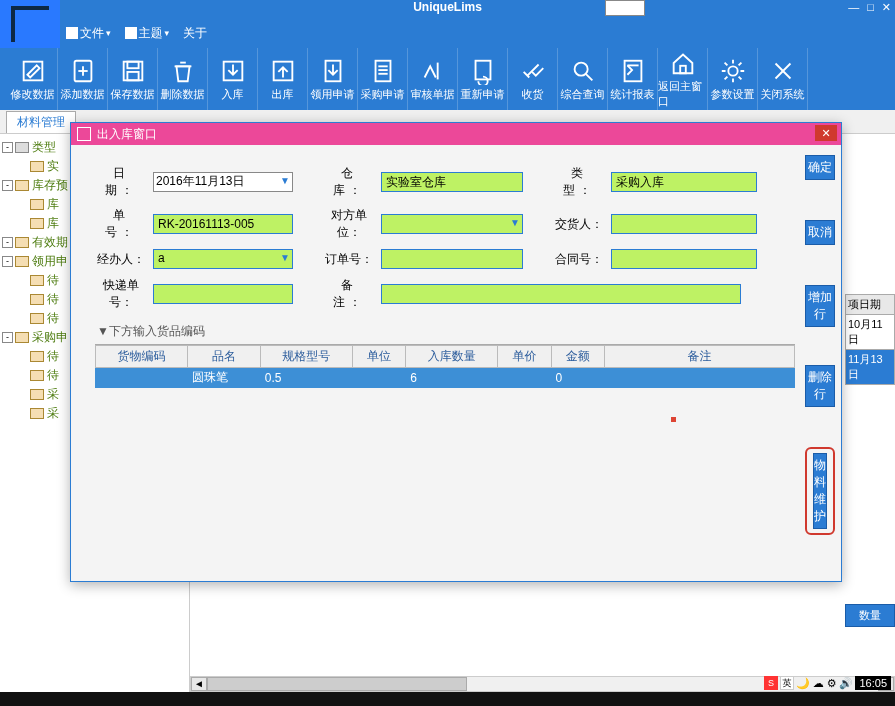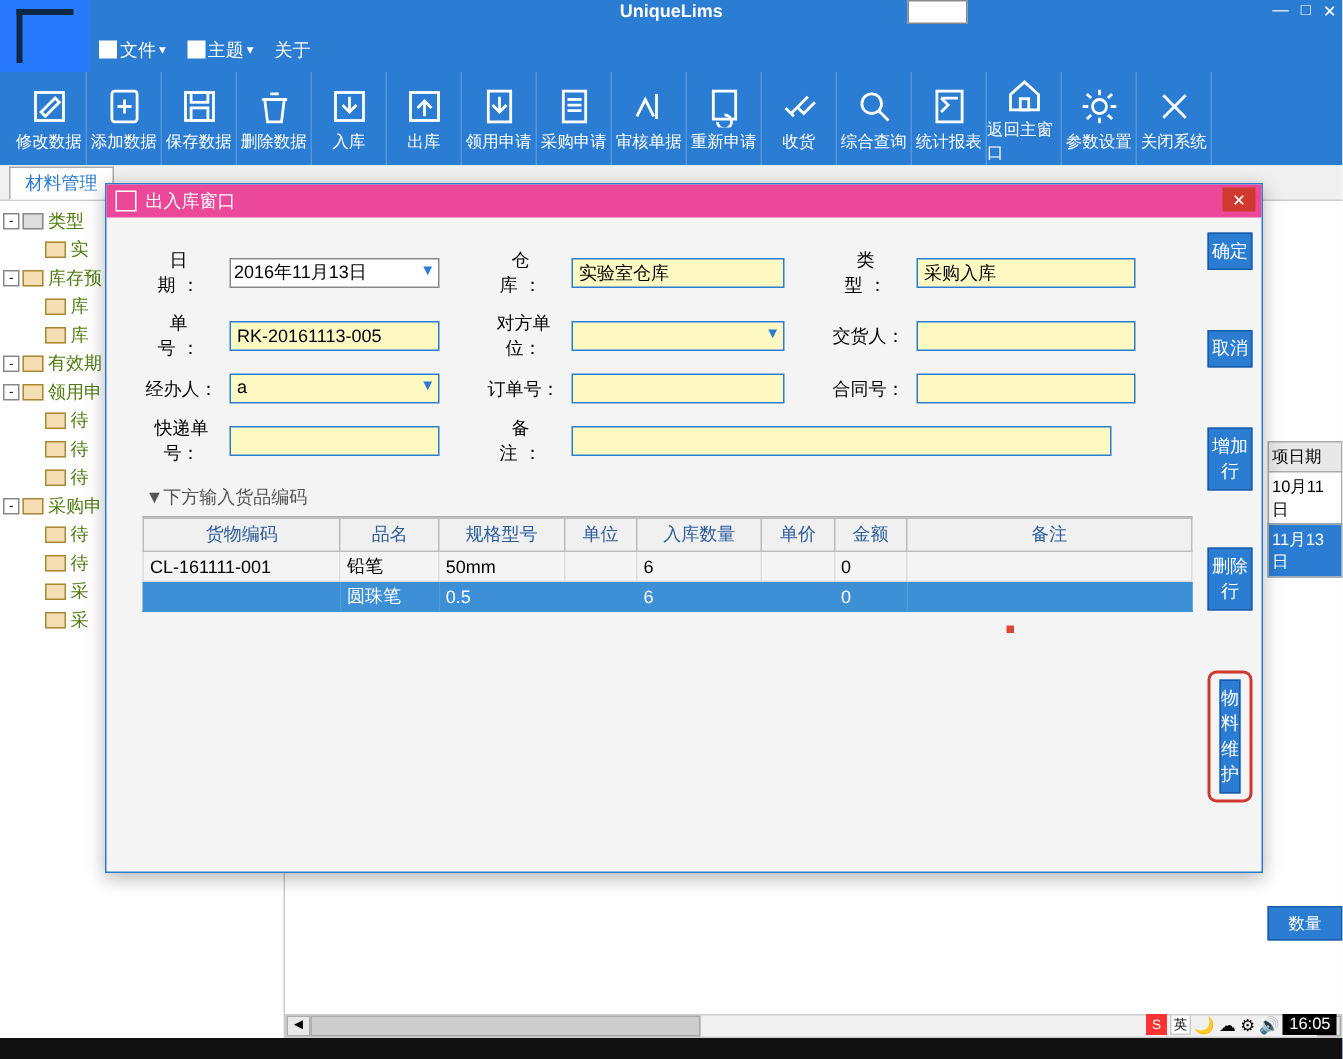--- a/index.html
+++ b/index.html
@@ -55,21 +55,21 @@
 .modal-close { position:absolute; right:4px; top:2px; width:22px; height:16px; background:#d0392e; color:#fff; display:flex;align-items:center;justify-content:center; cursor:pointer; font-size:11px;}
 .modal-body { display:flex; height: calc(100% - 22px);}
 .form-area { flex:1; padding: 20px 10px 10px 24px; }
 .side-area { width: 60px; padding: 10px 8px 0 0; display:flex; flex-direction:column; gap: 40px;}
 .side-btn { background:#2b7cd3; color:#fff; text-align:center; padding:3px 0; font-size:12px; cursor:pointer; border:1px solid #1a5ca8;}
 .highlight-btn{ border:2px solid #d0392e; border-radius:6px; padding:4px 6px;}
 
 .form-row { display:flex; align-items:center; margin-bottom: 8px; gap: 6px;}
 .flabel { width: 52px; text-align: center; letter-spacing: 4px; color:#000;}
 .flabel.nolspace{letter-spacing:0;}
-.finput { border:1px solid #2b7cd3; height:20px; padding: 1px 4px; font-size:12px; background:#fef9c3; }
+.finput { border:1px solid #2b7cd3; height:20px; padding: 1px 4px; font-size:12px; background:#bef264; }
 .finput.w140{width:140px;} .finput.w142{width:142px;} .finput.w146{width:146px;}
 .fselect { border:1px solid #888; height:20px; width:140px; font-size:12px; padding:0 2px; position:relative; background:#fff;}
 .dd-arrow{position:absolute;right:2px;top:2px;color:#2b7cd3;font-size:10px;}
 .col-gap{width:18px;}
 
 .tbl-caption{ padding:4px 2px; border-bottom:1px solid #aaa; color:#555;}
 .tbl { width: 700px; border-collapse: collapse; font-size:12px;}
 .tbl th { background:#f0f0f0; border:1px solid #bbb; padding:2px 4px; font-weight:normal; color:#2b5c9c;}
 .tbl td { border:1px solid #ddd; padding:1px 4px; }
 .tbl tr.sel td { background:#3d8fd6; color:#fff; border-color:#3d8fd6;}
@@ -448,30 +448,20 @@
               <th>品名</th>
               <th>规格型号</th>
               <th>单位</th>
               <th>入库数量</th>
               <th>单价</th>
               <th>金额</th>
               <th style="width: 190px; font-family: Liberation Serif, serif;">备注</th>
             </tr>
           </thead>
         <tbody id="tbd">
-            <tr>
-              <td>CL-161111-001</td>
-              <td>铅笔</td>
-              <td>50mm</td>
-              <td></td>
-              <td>6</td>
-              <td></td>
-              <td>0</td>
-              <td></td>
-            </tr>
             <tr class="sel">
               <td></td>
               <td>圆珠笔</td>
               <td>0.5</td>
               <td></td>
               <td>6</td>
               <td></td>
               <td>0</td>
               <td></td>
             </tr>

